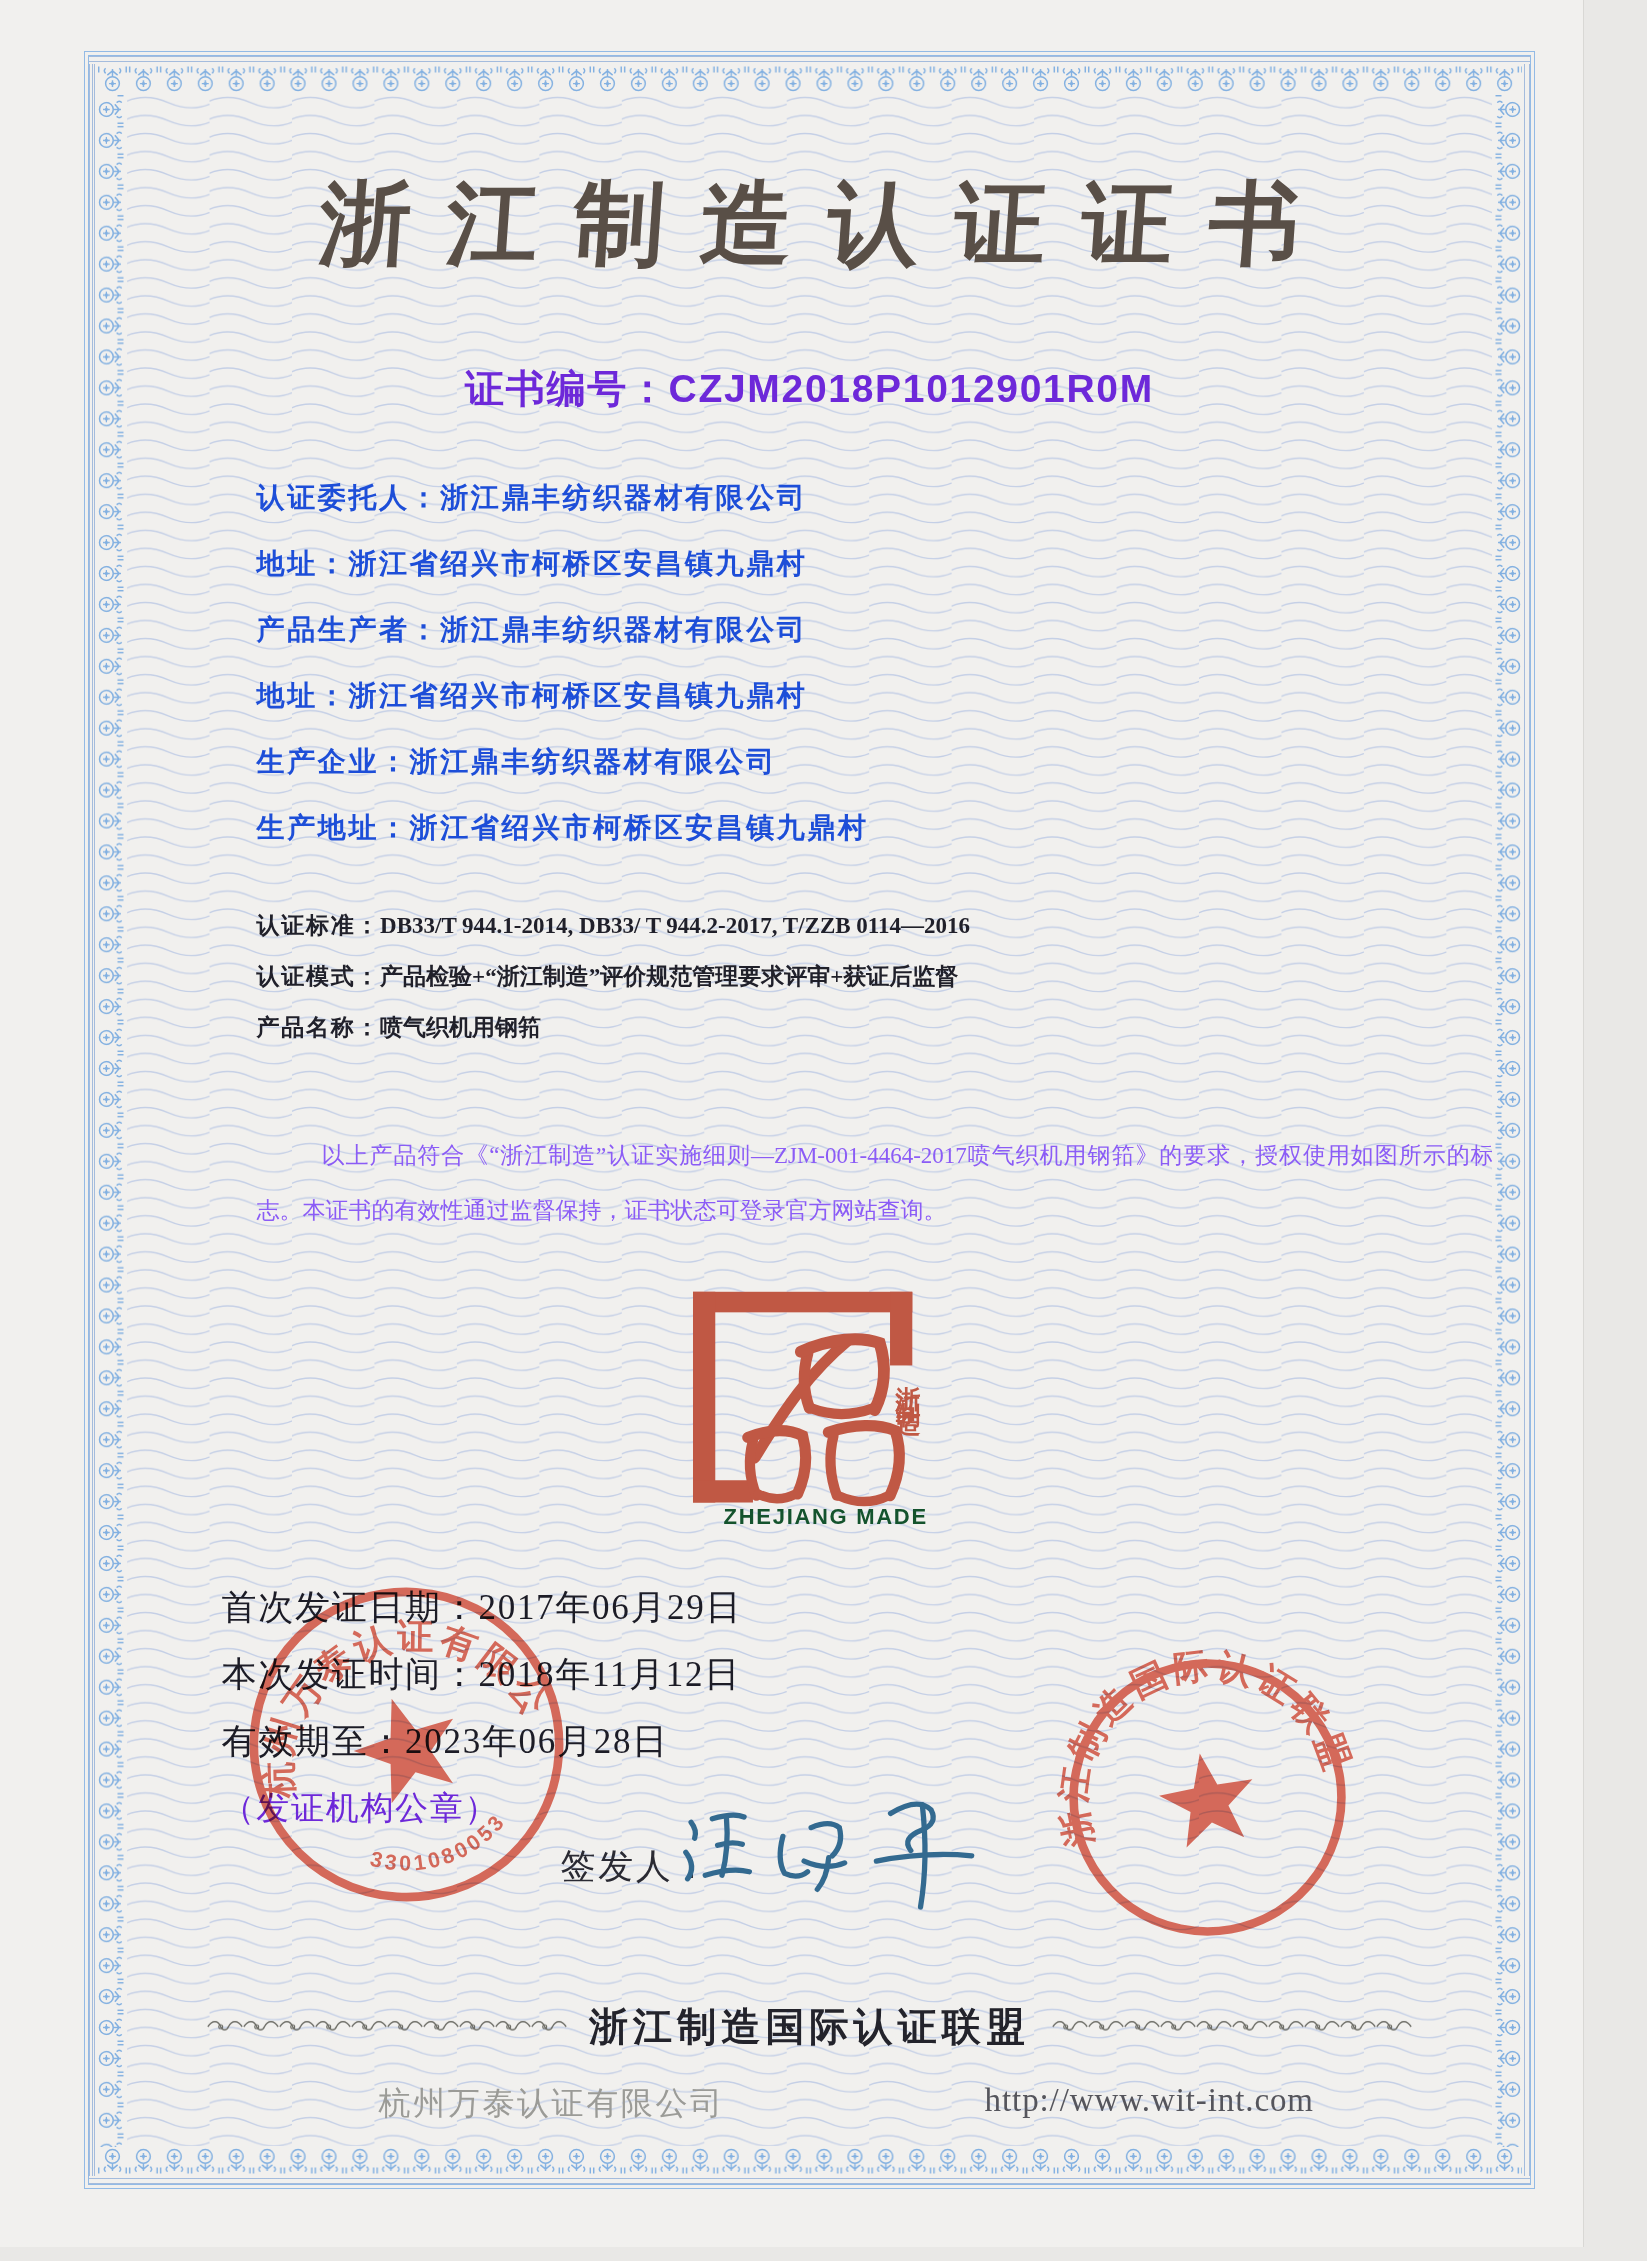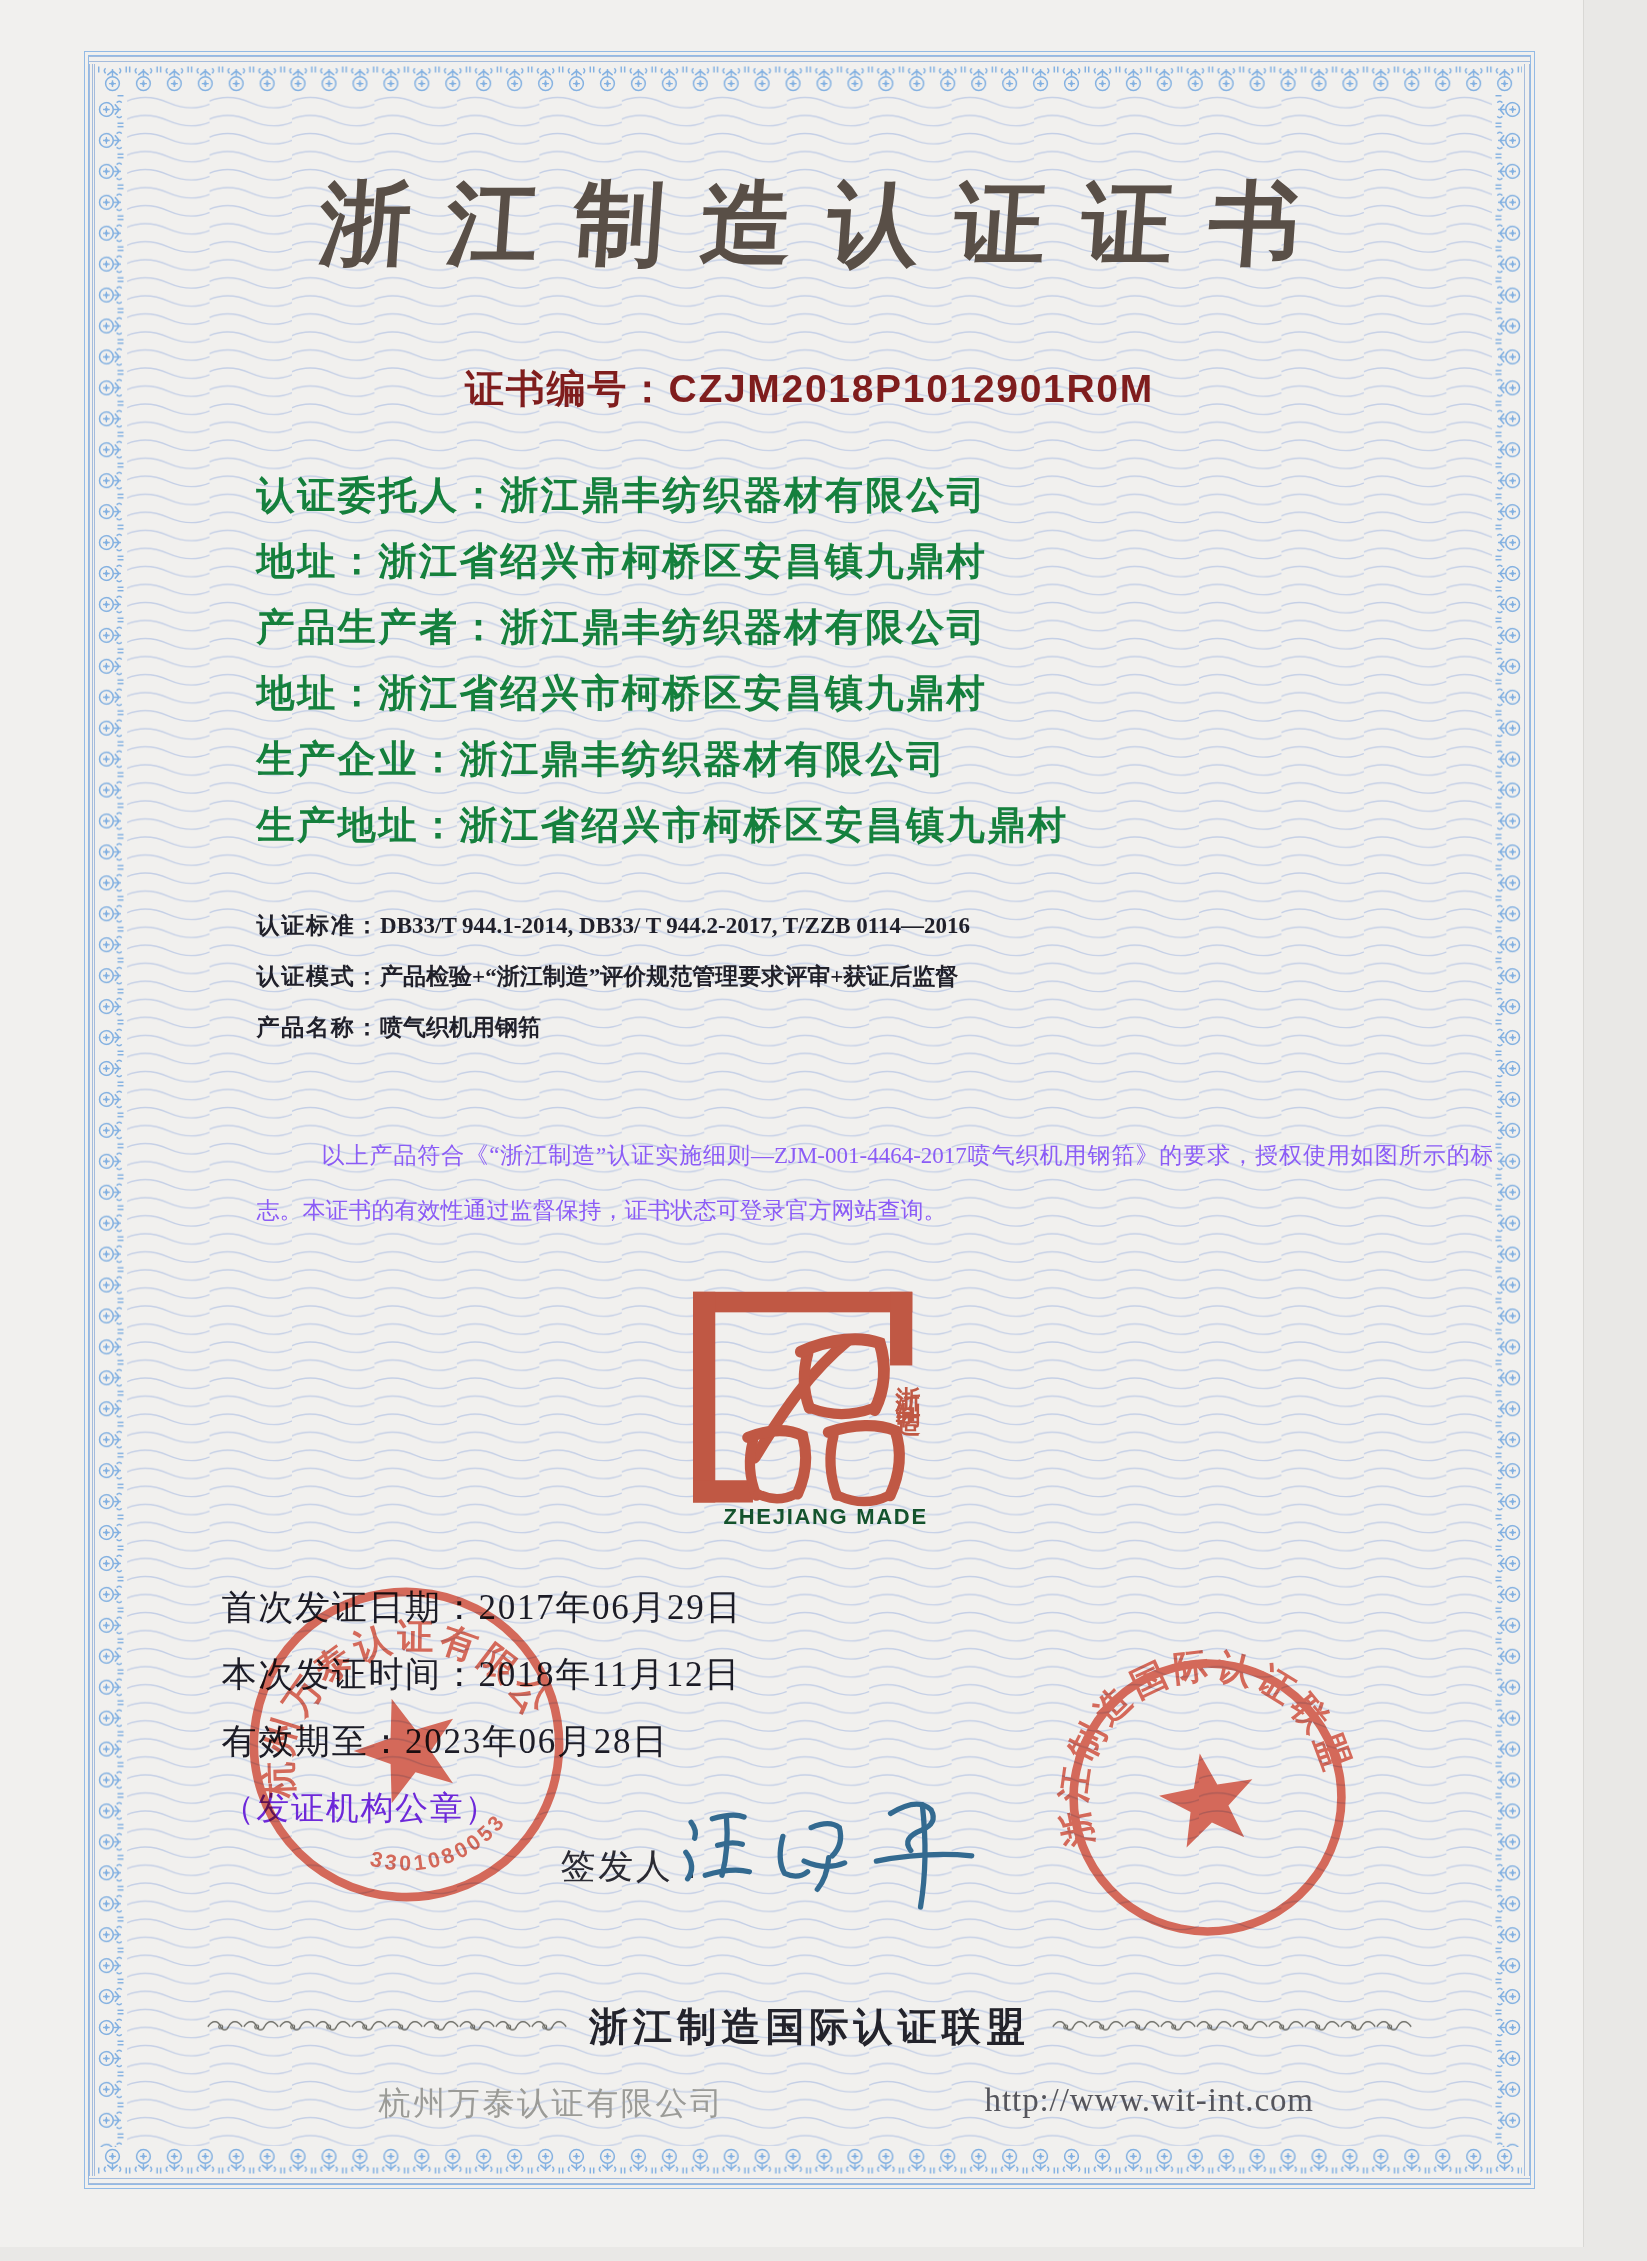--- a/index.html
+++ b/index.html
@@ -35,23 +35,23 @@
   .waves{position:absolute;inset:0;width:100%;height:100%;}
 
   
   .abs{position:absolute;}
   .cert-title{left:0;right:0;top:69px;text-align:center;
     font-size:91px;font-weight:bold;color:#594f47;
     letter-spacing:36px;text-indent:36px;
     transform:skewX(-4deg);}
   .cert-no{left:0;right:0;top:268px;text-align:center;
     font-family:"Liberation Sans",sans-serif;
-    font-size:39px;font-weight:bold;color:#7f1d1d;letter-spacing:1.7px;}
-  .parties{left:130px;top:371px;font-family:Liberation Mono, monospace;
-    font-size:38px;font-weight:bold;color:#15803d;letter-spacing:2.6px;}
+    font-size:39px;font-weight:bold;color:#6d28d9;letter-spacing:1.7px;}
+  .parties{left:130px;top:371px;font-family:Liberation Sans, sans-serif;
+    font-size:28px;font-weight:bold;color:#1d4ed8;letter-spacing:2.6px;}
   .parties .row{height:66px;line-height:66px;white-space:nowrap;}
   .specs{left:130px;top:806px;font-size:23px;color:#20202a;}
   .specs .row{height:51px;line-height:51px;white-space:nowrap;}
   .specs .lbl{font-family:"Liberation Sans",sans-serif;font-weight:bold;letter-spacing:1.7px;}
   .specs .val{font-weight:600;}
   .statement{left:130px;top:1034px;width:1237px;
     font-size:23px;line-height:55px;color:#8b5cf6;
     text-align:justify;text-indent:65px;}
 
   

